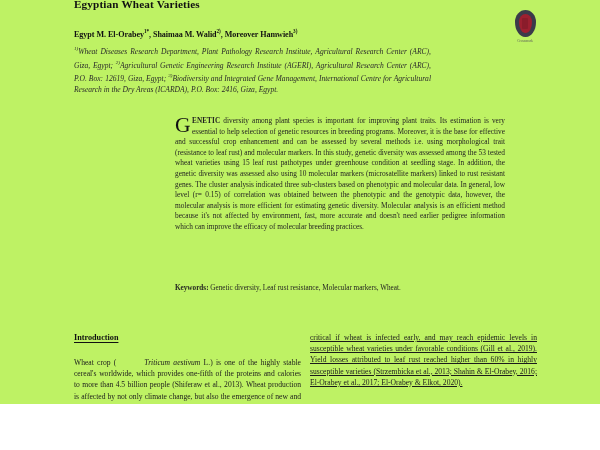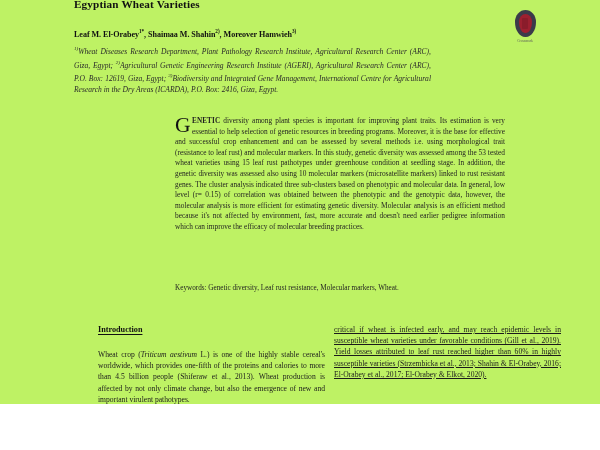--- a/index.html
+++ b/index.html
@@ -151,32 +151,31 @@
 
   .keywords {
     position: absolute;
     left: 175px;
     top: 283px;
     width: 330px;
     font-size: 7.2px;
     line-height: 10px;
     color: #1f1f1f;
   }
-  .keywords b { font-weight: normal; }
+  .keywords b { font-weight: bold; }
 
   
   .col {
     position: absolute;
-    top: 324px;
+    top: 332px;
     width: 227px;
     font-size: 7.6px;
     line-height: 11.2px;
     text-align: justify;
     color: #1b1b1b;
-    margin-left: 24px;
   }
   .col-left { left: 74px; }
   .col-right { left: 310px; text-decoration: underline; }
 
   .sec-head {
     font-weight: bold;
     font-size: 8.2px;
     line-height: 11px;
     text-decoration: underline;
     text-underline-offset: 2px;
@@ -184,37 +183,37 @@
     color: #111;
   }
   .para {
     margin: 0;
     text-indent: 0;
   }
   .para + .para {
     margin-top: 10px;
     text-indent: 11px;
   }
-  .para i { font-style: italic; }
+  .para i { font-style: italic; padding-left: 28px; }
   .clip {
     position: absolute;
     left: 0; top: 443px;
     width: 600px; height: 7px;
     background: #ffffff;
   }
 </style>
 </head>
 <body>
 
 <div class="page">
 
   <div class="header">
     <div class="title">Egyptian Wheat Varieties</div>
     <div class="authors">
-      <span>Leaf M. El-Orabey</span><sup>1*</sup><span>, </span><span>Shaimaa M. Shahin</span><sup>2)</sup><span>, </span><span>Moreover Hamwieh</span><sup>3)</sup>
+      <span>Egypt M. El-Orabey</span><sup>1*</sup><span>, </span><span>Shaimaa M. Walid</span><sup>2)</sup><span>, </span><span>Moreover Hamwieh</span><sup>3)</sup>
     </div>
     <div class="affil"><sup>1)</sup>Wheat Diseases Research Department, Plant Pathology Research Institute, Agricultural Research Center (ARC), Giza, Egypt; <sup>2)</sup>Agricultural Genetic Engineering Research Institute (AGERI), Agricultural Research Center (ARC), P.O. Box: 12619, Giza, Egypt; <sup>3)</sup>Biodiversity and Integrated Gene Management, International Centre for Agricultural Research in the Dry Areas (ICARDA), P.O. Box: 2416, Giza, Egypt.</div>
   </div>
 
   <div class="logo-wrap">
     <div class="logo-badge">
       <div class="logo-ring"></div>
       <div class="logo-inner"></div>
       <div class="logo-bar"></div>
     </div>

